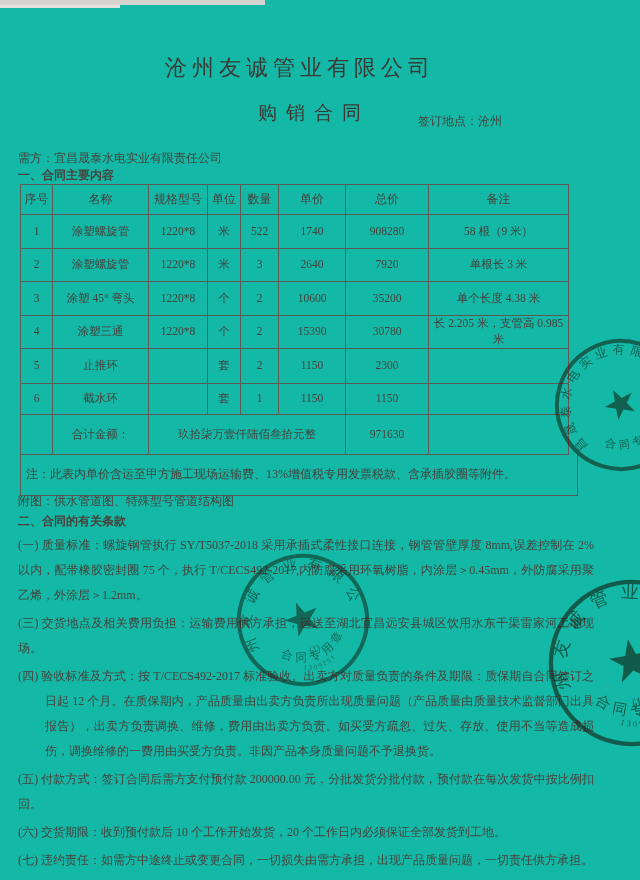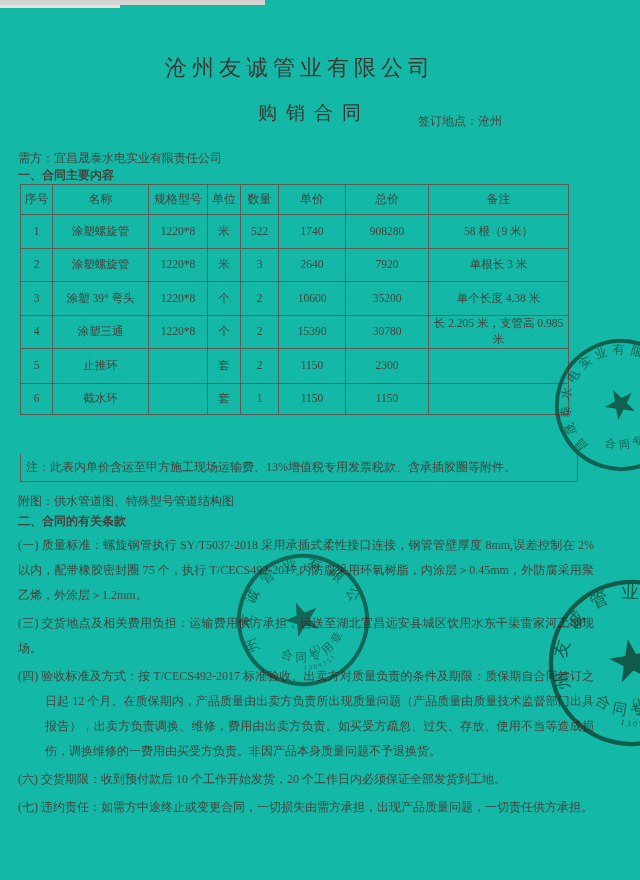--- a/index.html
+++ b/index.html
@@ -39,21 +39,21 @@
     border:1px solid #5d5953; text-align:center; vertical-align:middle;
     padding:0 2px; line-height:1.35; font-weight:normal; overflow:hidden;
   }
   table.items th { font-size:12px; }
   tr.h-head { height:30px; }
   tr.h-r1 { height:34px; } tr.h-r2 { height:33px; } tr.h-r3 { height:34px; }
   tr.h-r4 { height:33px; } tr.h-r5 { height:35px; } tr.h-r6 { height:31px; }
   tr.h-total { height:40px; }
 
   .note-box {
-    position:absolute; left:20px; top:454px; width:558px; height:28px;
+    position:absolute; left:20px; top:454px; width:558px; height:42px;
     border:1px solid #5d5953; border-top:none;
     font-size:12px; color:#45413b; display:flex; align-items:center; padding-left:5px;
     white-space:nowrap;
   }
   .attach-line { top:493px; left:18px; }
   .sec2-line { top:513px; left:18px; font-weight:700; }
 
   .terms {
     position:absolute; left:18px; top:533px; width:576px;
     font-size:12px; line-height:25px; color:#46423c; text-align:justify;
@@ -120,21 +120,21 @@
         <td>涂塑螺旋管</td>
         <td>1220*8</td>
         <td>米</td>
         <td>3</td>
         <td>2640</td>
         <td>7920</td>
         <td>单根长 3 米</td>
       </tr>
       <tr class="h-r3">
         <td>3</td>
-        <td>涂塑 39° 弯头</td>
+        <td>涂塑 45° 弯头</td>
         <td>1220*8</td>
         <td>个</td>
         <td>2</td>
         <td>10600</td>
         <td>35200</td>
         <td>单个长度 4.38 米</td>
       </tr>
       <tr class="h-r4">
         <td>4</td>
         <td>涂塑三通</td>
@@ -158,34 +158,42 @@
       <tr class="h-r6">
         <td>6</td>
         <td>截水环</td>
         <td></td>
         <td>套</td>
         <td>1</td>
         <td>1150</td>
         <td>1150</td>
         <td></td>
       </tr>
+      <tr class="h-total">
+        <td></td>
+        <td>合计金额：</td>
+        <td colspan="4">玖拾柒万壹仟陆佰叁拾元整</td>
+        <td>971630</td>
+        <td></td>
+      </tr>
     </tbody>
   </table>
 
   <div class="note-box">
     <span>注：此表内单价含运至甲方施工现场运输费、13%增值税专用发票税款、含承插胶圈等附件。</span>
   </div>
 
   <div class="line attach-line">附图：供水管道图、特殊型号管道结构图</div>
   <div class="line sec2-line">二、合同的有关条款</div>
 
   <div class="terms">
     <p>(一) 质量标准：螺旋钢管执行 SY/T5037-2018 采用承插式柔性接口连接，钢管管壁厚度 8mm,误差控制在 2%以内，配带橡胶密封圈 75 个，执行 T/CECS492-2017,内防腐采用环氧树脂，内涂层＞0.45mm，外防腐采用聚乙烯，外涂层＞1.2mm。</p>
     <p>(三) 交货地点及相关费用负担：运输费用供方承担，运送至湖北宜昌远安县城区饮用水东干渠雷家河工地现场。</p>
     <p class="hang">(四) 验收标准及方式：按 T/CECS492-2017 标准验收。出卖方对质量负责的条件及期限：质保期自合同签订之日起 12 个月。在质保期内，产品质量由出卖方负责所出现质量问题（产品质量由质量技术监督部门出具报告），出卖方负责调换、维修，费用由出卖方负责。如买受方疏忽、过失、存放、使用不当等造成损伤，调换维修的一费用由买受方负责。非因产品本身质量问题不予退换货。</p>
+    <p>(五) 付款方式：签订合同后需方支付预付款 200000.00 元，分批发货分批付款，预付款在每次发货中按比例扣回。</p>
     <p>(六) 交货期限：收到预付款后 10 个工作开始发货，20 个工作日内必须保证全部发货到工地。</p>
     <p>(七) 违约责任：如需方中途终止或变更合同，一切损失由需方承担，出现产品质量问题，一切责任供方承担。</p>
   </div>
 
   <div class="seal seal-a">
     <svg width="150" height="150" viewBox="0 0 150 150" fill="none">
       <defs>
         <path id="arcTopA" d="M 26,93 A 52,52 0 1 1 124,93"></path>
         <path id="arcBotA" d="M 38,98 A 44,44 0 0 0 112,98"></path>
       </defs>

